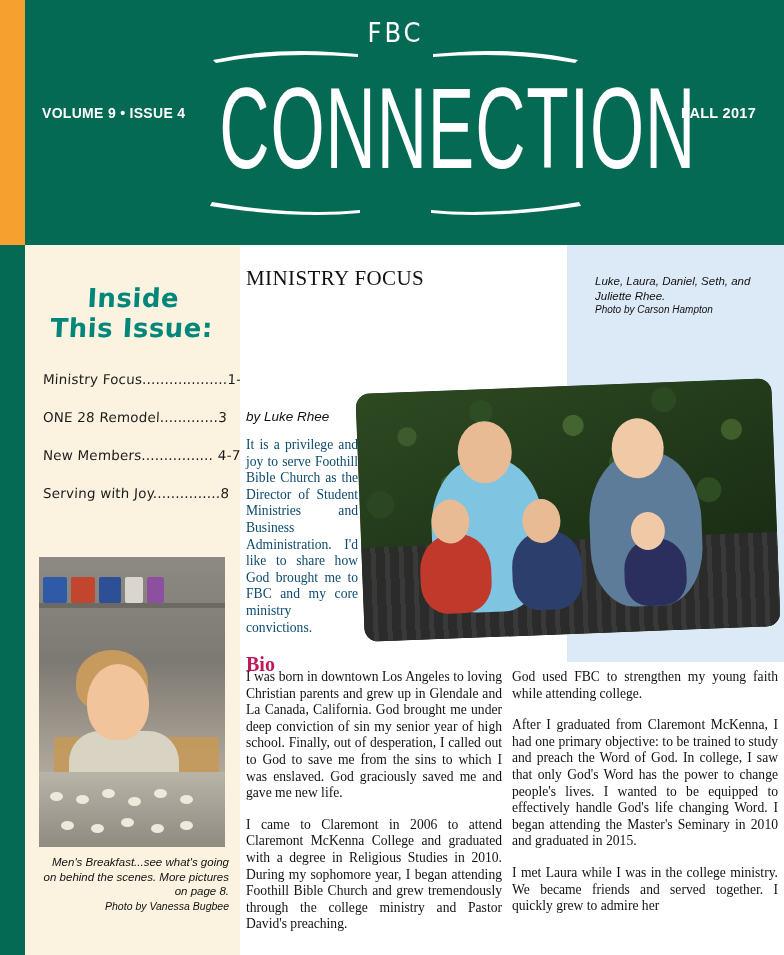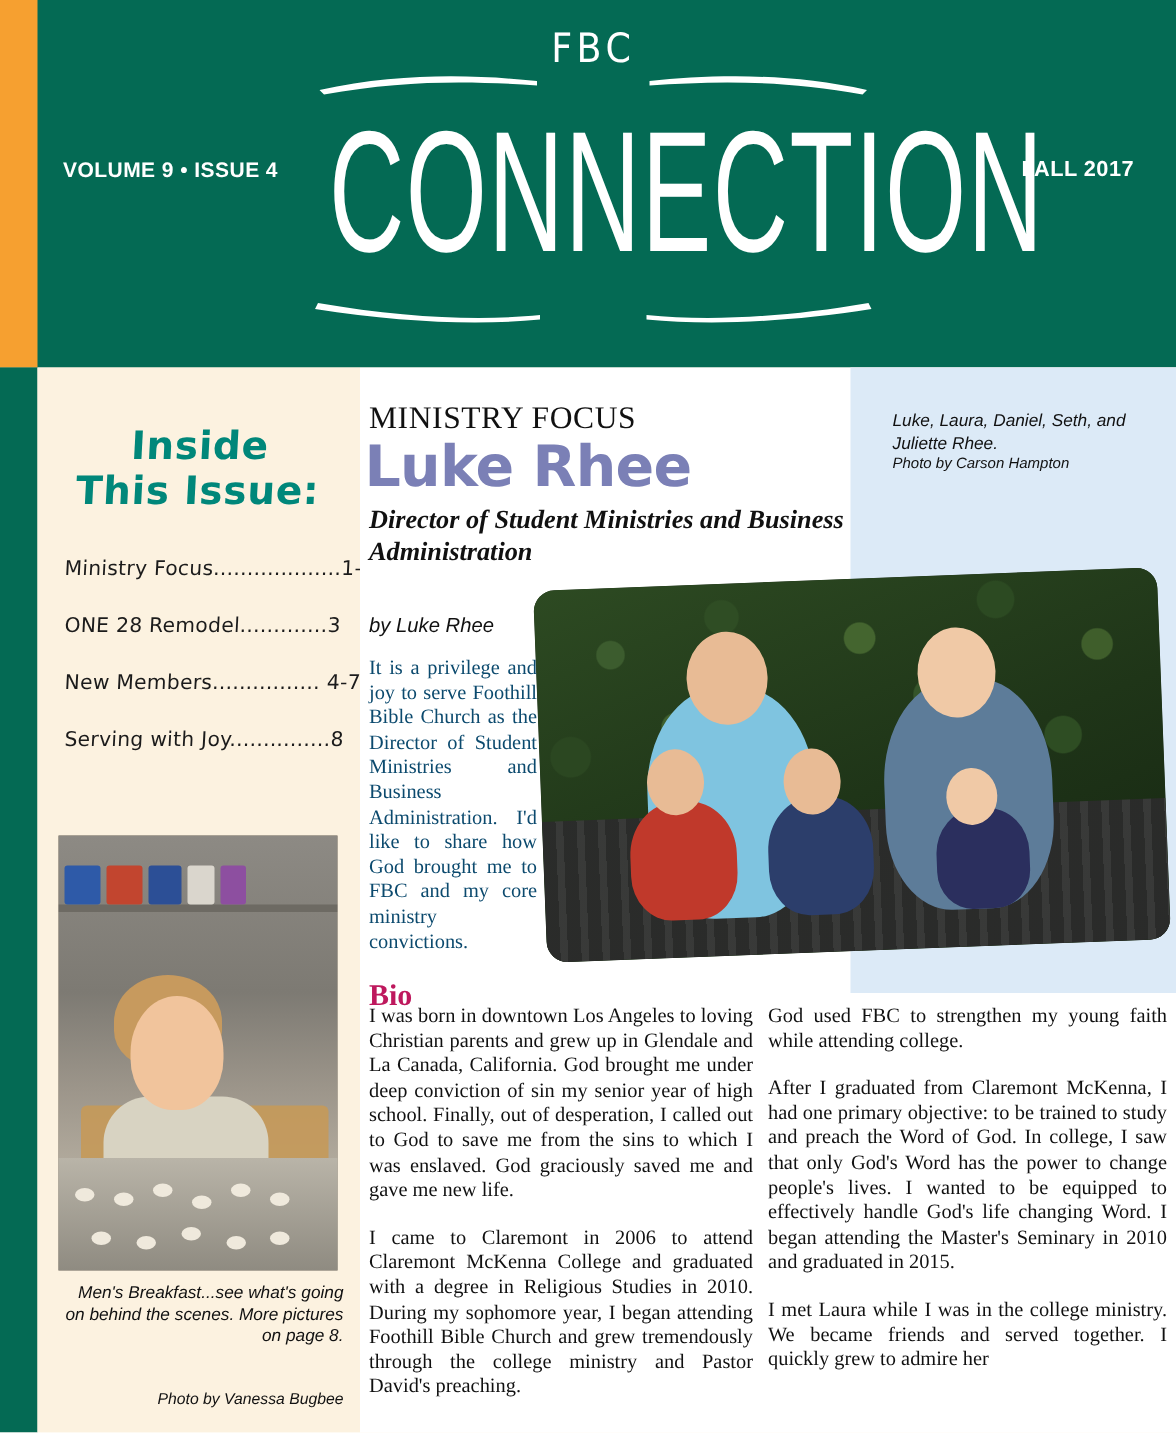--- a/index.html
+++ b/index.html
@@ -93,21 +93,21 @@
     overflow: hidden; background: #6b6257;
   }
   .sb-photo .ph-inner { position: absolute; inset: 0; }
   .sb-caption {
     position: absolute; left: 14px; top: 610px; width: 190px;
     font-family: "Liberation Sans", sans-serif;
     font-size: 11.5px; line-height: 14.5px; color: #111;
     font-style: italic;
     text-align: right;
   }
-  .sb-caption .credit { font-size: 10.5px; margin-top: 27px; }
+  .sb-caption .credit { font-size: 10.5px; }
 
   
   .main { position: absolute; left: 240px; top: 245px; width: 544px; height: 710px; background: #ffffff; }
 
   .blue-panel {
     position: absolute; left: 327px; top: 0px; width: 217px; height: 417px;
     background: #DCEAF7;
   }
   .blue-caption {
     position: absolute; left: 355px; top: 29px; width: 175px;
@@ -308,22 +308,20 @@
   <div class="main">
 
     <div class="blue-panel"></div>
 
     <div class="blue-caption">
       <span>Luke, Laura, Daniel, Seth, and Juliette Rhee.</span>
       <div class="credit">Photo by Carson Hampton</div>
     </div>
 
     <div class="kicker">MINISTRY FOCUS</div>
-    <div class="headline">Luke Rhee</div>
-    <div class="subhead">Director of Student Ministries and Business Administration</div>
     <div class="byline">by Luke Rhee</div>
 
     <div class="family-photo">
       <div class="ph-inner">
         <div class="bg-foliage"></div>
         <div class="bench"></div>
 
         <div class="person" style="left:17%;top:28%;width:27%;height:62%;background:#7fc4e0;"></div>
         <div class="head" style="left:24%;top:13%;width:54px;height:62px;"></div>
 

